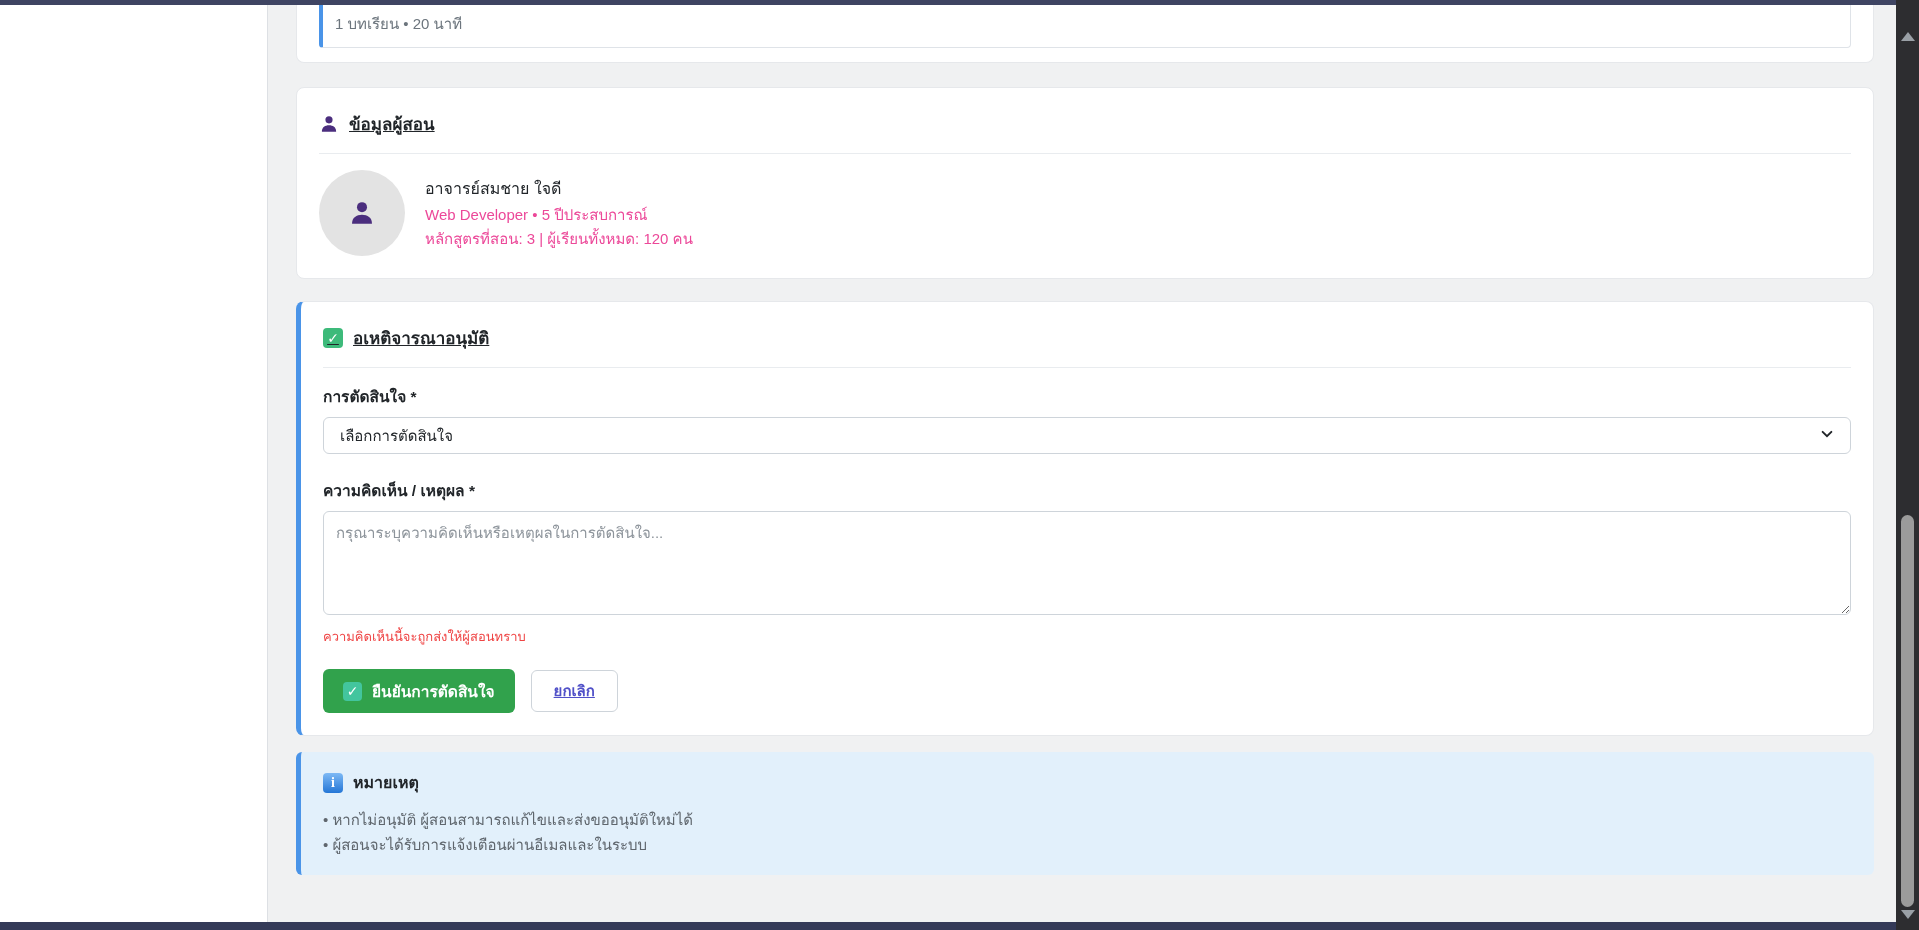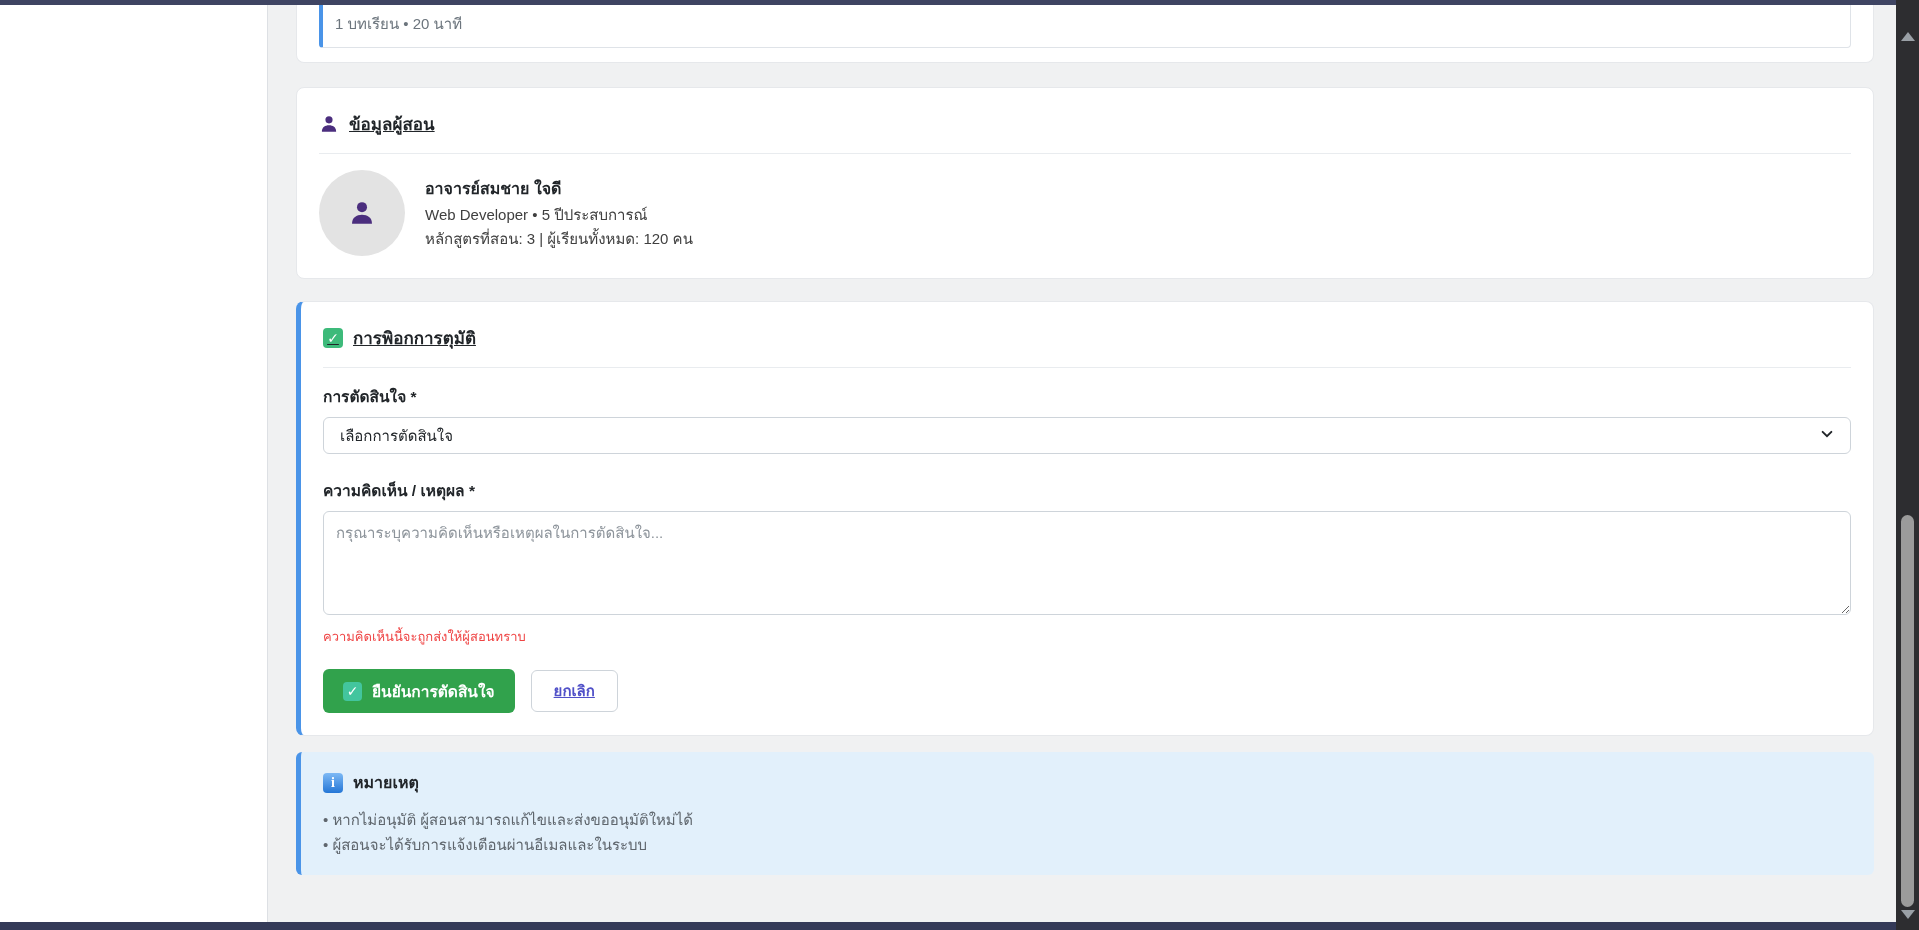--- a/index.html
+++ b/index.html
@@ -103,22 +103,22 @@
     line-height: 1;
   }
 
   
   .profile-row { display: flex; align-items: center; gap: 20px; }
   .avatar {
     width: 86px; height: 86px; border-radius: 50%; background: #e3e3e3;
     display: flex; align-items: center; justify-content: center; flex: 0 0 auto;
   }
   .avatar svg { width: 28px; height: 28px; fill: #4b2e7e; }
-  .profile-name { font-size: 16px; font-weight: bold; margin-bottom: 2px; }
-  .profile-line { font-size: 15px; color: #404040; line-height: 24px; }
+  .profile-name { font-size: 16px; font-weight: normal; margin-bottom: 2px; }
+  .profile-line { font-size: 15px; color: #ec4899; line-height: 24px; }
 
   
   .form-label { font-size: 15.5px; font-weight: bold; margin: 24px 0 8px; }
   .select {
     width: 100%; height: 37px; background: #ffffff;
     border: 1px solid #ced4da; border-radius: 6px;
     display: flex; align-items: center; justify-content: space-between;
     padding: 0 16px; font-size: 15px; color: #212529; cursor: pointer;
   }
   .chevron svg { width: 14px; height: 14px; stroke: #212529; }
@@ -193,21 +193,21 @@
           <div class="profile-name">อาจารย์สมชาย ใจดี</div>
           <div class="profile-line">Web Developer • 5 ปีประสบการณ์</div>
           <div class="profile-line">หลักสูตรที่สอน: 3 | ผู้เรียนทั้งหมด: 120 คน</div>
         </div>
       </div>
     </div>
 
     <div class="card card-approval">
       <div class="card-header">
         <span class="emoji-check">✓</span>
-        <span>การพิอกการตุมัติ</span>
+        <span>อเหติจารณาอนุมัติ</span>
       </div>
       <hr class="divider">
 
       <div class="form-label" style="margin-top:6px">การตัดสินใจ *</div>
       <div class="select">
         <span>เลือกการตัดสินใจ</span>
         <span class="chevron">
           <svg viewBox="0 0 16 16" fill="none" stroke-width="2.2" stroke-linecap="round">
               <path d="M3 5.5 L8 10.5 L13 5.5"></path>
             </svg>

